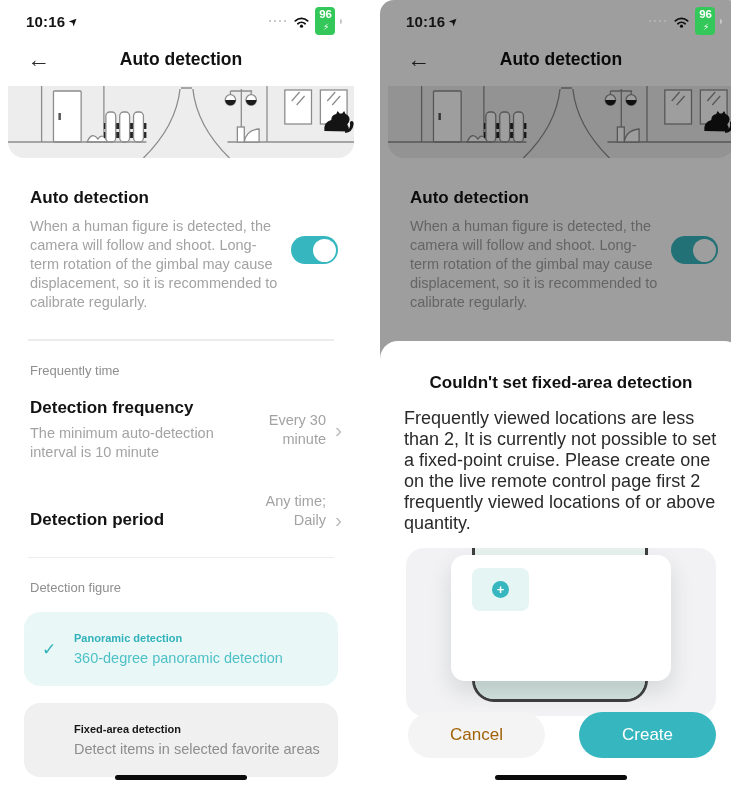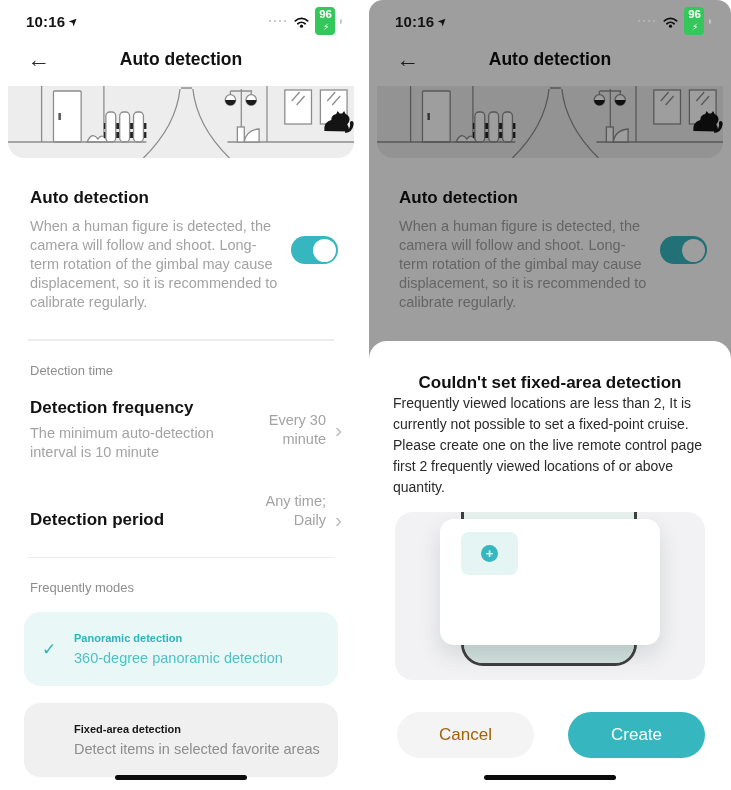--- a/index.html
+++ b/index.html
@@ -2,21 +2,21 @@
 <html style="--teal: #36b7bf; --teal-text: #31b2bb; --teal-sub: #4fc0c7; --panoramic-bg: #e9f8f6; --fixed-bg: #f0f0f0; --battery-green: #34c759;"><head>
 <meta charset="utf-8">
 <style>
   :root{
     --teal:#36b7bf; --teal-text:#31b2bb; --teal-sub:#4fc0c7;
     --panoramic-bg:#e9f8f6; --fixed-bg:#f0f0f0; --battery-green:#34c759;
   }
   *{margin:0;padding:0;box-sizing:border-box;}
   html,body{background:#fff;}
   body{font-family:"Liberation Sans","DejaVu Sans",sans-serif;color:#141414;}
-  .stage{width:731px;height:790px;display:flex;gap:7px;background:#fff;overflow:hidden;}
+  .stage{width:731px;height:790px;display:flex;gap:18px;background:#fff;overflow:hidden;}
   .phone{position:relative;width:362px;height:790px;background:#fff;overflow:hidden;flex:0 0 auto;}
   .phone.right{width:362px;border-radius:14px 14px 0 0;}
 
   
   .status-bar{height:34px;display:flex;justify-content:space-between;align-items:center;padding:8px 20px 0 26px;}
   .sb-left{display:flex;align-items:center;gap:4px;}
   .sb-time{font-size:15px;font-weight:700;letter-spacing:.2px;}
   .sb-loc{display:inline-block;font-size:11px;transform:rotate(-45deg);color:#111;}
   .sb-right{display:flex;align-items:center;gap:5px;}
   .sb-dots{display:inline-flex;gap:2.5px;align-items:center;margin-right:2px;}
@@ -68,21 +68,21 @@
   .mode.plain h3{color:#161616;}
   .mode.plain p{color:#8d8d8d;}
 
   .home-bar{position:absolute;bottom:10px;left:50%;transform:translateX(-50%);width:132px;height:5px;border-radius:3px;background:#0b0b0b;cursor:grab;}
 
   
   .phone.right .status-bar{position:relative;z-index:6;}
   .dim{position:absolute;inset:0;background:rgba(0,0,0,0.38);z-index:5;}
   .sheet{position:absolute;left:0;right:0;top:341px;bottom:0;background:#fff;border-radius:18px 18px 0 0;z-index:10;padding:0 24px;}
   .sheet-title{margin-top:32px;text-align:center;font-size:17px;font-weight:700;color:#111;}
-  .sheet-body{font-size:14px;line-height:21px;color:#2a2a2a;}
+  .sheet-body{margin-top:15px;font-size:18px;line-height:21px;color:#2a2a2a;}
 
   
   .mi{position:relative;margin:14px auto 0;width:310px;height:168px;background:#f2f2f4;border-radius:18px;overflow:hidden;}
   .mi-screen{position:absolute;left:66px;top:-26px;width:176px;height:180px;border:3px solid #3e3e3e;border-radius:22px;background:#e7f1ee;}
   .mi-lower{position:absolute;left:0;right:0;bottom:0;height:30px;background:#d2e2de;border-radius:0 0 19px 19px;}
   .mi-card{position:absolute;left:45px;top:7px;width:220px;height:126px;background:#fff;border-radius:14px;box-shadow:0 10px 22px rgba(50,60,60,.15);}
   .mi-tile{position:absolute;left:21px;top:13px;width:57px;height:43px;background:#e4f5f3;border-radius:8px;display:flex;align-items:center;justify-content:center;}
   .mi-plus{width:17px;height:17px;border-radius:50%;background:var(--teal);color:#fff;font-size:13px;font-weight:700;line-height:17px;text-align:center;}
 
   .sheet-actions{position:absolute;left:28px;right:26px;bottom:32px;display:flex;gap:34px;}
@@ -174,41 +174,41 @@
       <div class="auto-text">
         <h2>Auto detection</h2>
         <p>When a human figure is detected, the camera will follow and shoot. Long-term rotation of the gimbal may cause displacement, so it is recommended to calibrate regularly.</p>
       </div>
       <div class="toggle on">
           <i class="knob"></i>
         </div>
     </section>
 
     <hr class="div">
-    <p class="slabel">Detection time</p>
+    <p class="slabel">Frequently time</p>
 
     <div class="row">
       <div class="row-main">
         <h3>Detection frequency</h3>
         <p>The minimum auto-detection interval is 10 minute</p>
       </div>
       <div class="row-val">Every 30 minute</div>
       <span class="chev">›</span>
     </div>
 
     <div class="row period">
       <div class="row-main">
         <h3>Detection period</h3>
       </div>
       <div class="row-val">Any time; Daily</div>
       <span class="chev">›</span>
     </div>
 
     <hr class="div">
-    <p class="slabel">Frequently modes</p>
+    <p class="slabel">Detection figure</p>
 
     <div class="mode selected">
       <span class="check">✓</span>
       <div>
         <h3>Panoramic detection</h3>
         <p>360-degree panoramic detection</p>
       </div>
     </div>
 
     <div class="mode plain">

